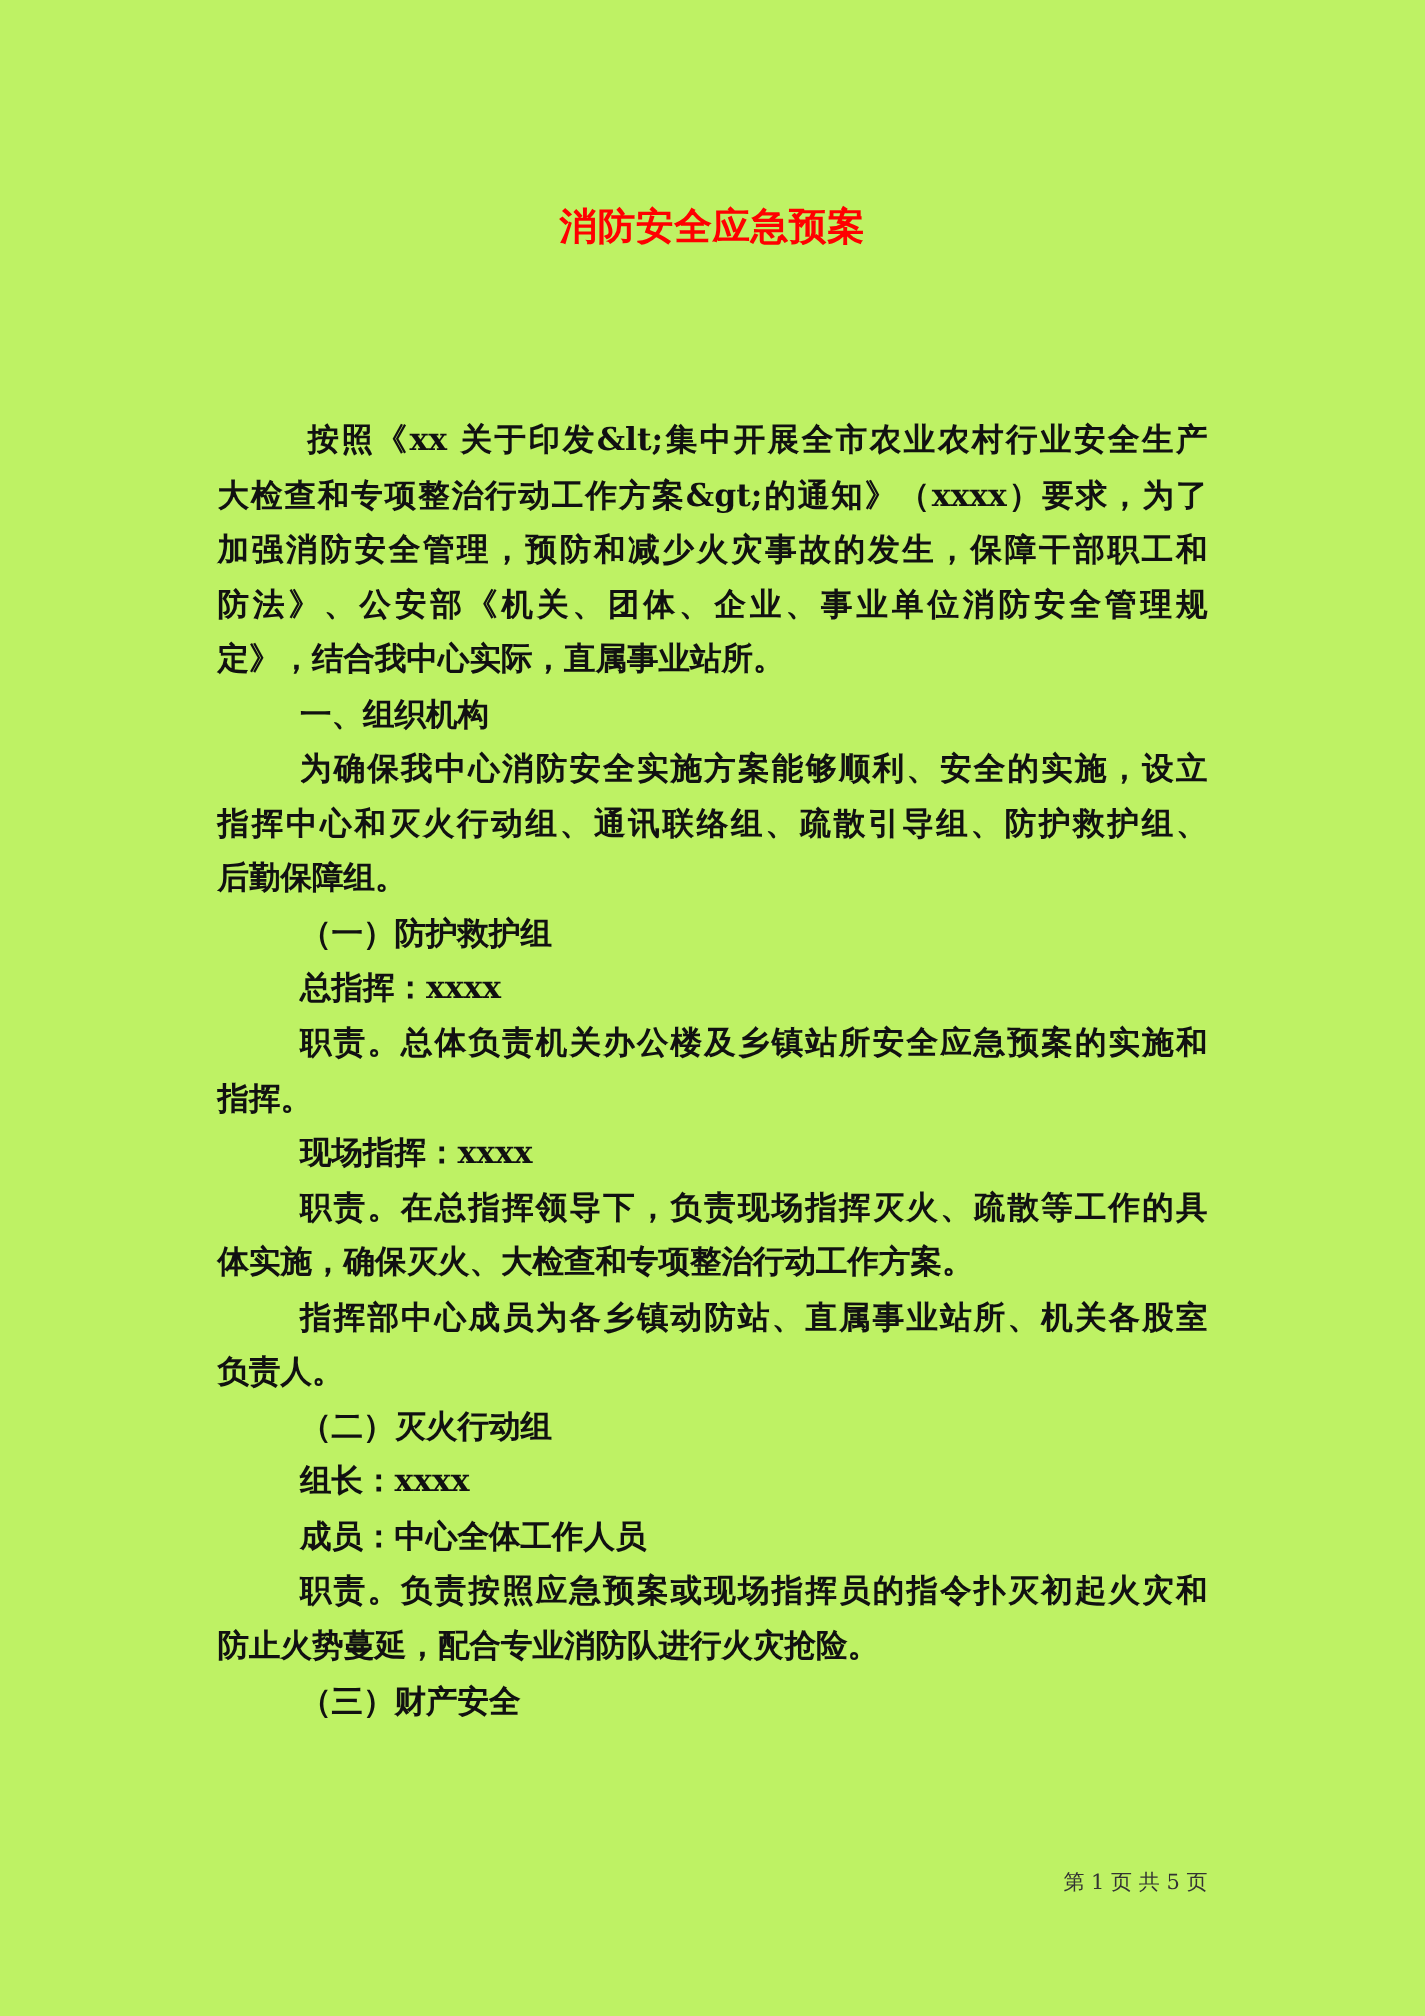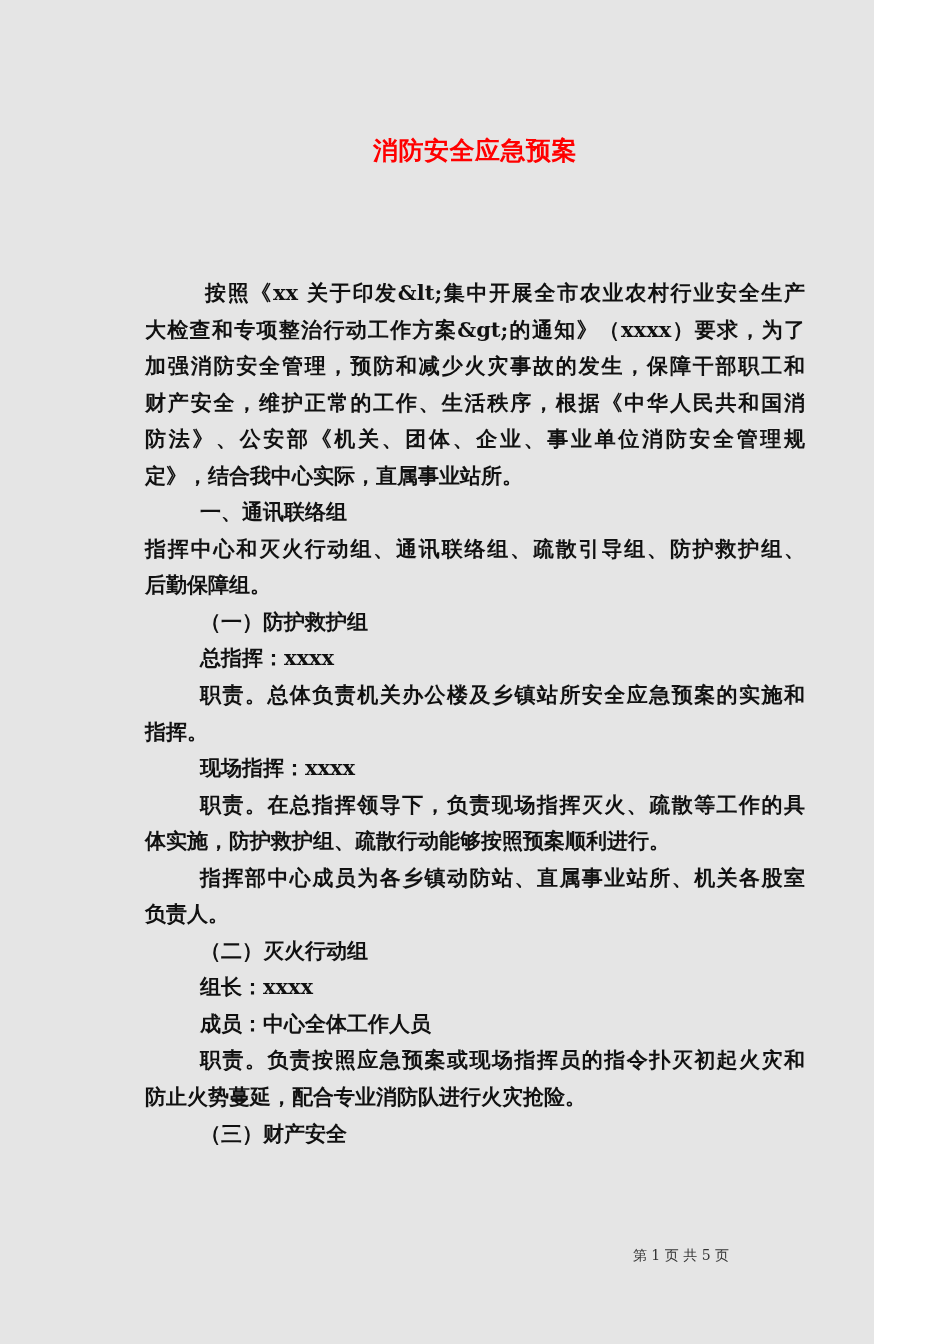--- a/index.html
+++ b/index.html
@@ -1,17 +1,17 @@
 <!DOCTYPE html>
 <html><head>
   <meta charset="utf-8">
   <style>
     html, body { margin: 0; padding: 0; background: #ffffff; }
     body { width: 950px; height: 1344px; position: relative; overflow: hidden; }
-    .page { position: absolute; left: 0; top: 0; width: 874px; height: 1344px; background: #e5e5e5; }
+    .page { position: absolute; left: 0; top: 0; width: 950px; height: 1344px; background: #bef264; }
     .title {
       position: absolute; left: 0; width: 950px; top: 134px; height: 34px;
       text-align: center; font-family: "DejaVu Serif", serif; font-weight: bold;
       font-size: 25px; line-height: 34px; color: #ff0000; letter-spacing: 0.5px;
     }
     .body {
       position: absolute; left: 145px; width: 660px; top: 275px;
       font-family: "DejaVu Serif", "Liberation Serif", serif;
       font-size: 21px; line-height: 36.56px; color: #111111; font-weight: bold;
     }
@@ -31,30 +31,30 @@
 <div class="page">
 
   <div class="title" style="color: rgb(255, 0, 0);">消防安全应急预案</div>
 
   <div class="body">
 
     <div>
       <div class="line full ind60">按照《xx 关于印发&amp;lt;集中开展全市农业农村行业安全生产</div>
       <div class="line full">大检查和专项整治行动工作方案&amp;gt;的通知》（xxxx）要求，为了</div>
       <div class="line full">加强消防安全管理，预防和减少火灾事故的发生，保障干部职工和</div>
-      <div class="line full">财产安全，维护正常的工作、生活秩序，根据《中华人民共和国消</div>
       <div class="line full">防法》、公安部《机关、团体、企业、事业单位消防安全管理规</div>
       <div class="line">定》，结合我中心实际，直属事业站所。</div>
     </div>
 
     <div>
-      <div class="line ind55">一、通讯联络组</div>
+      <div class="line ind55">一、组织机构</div>
     </div>
 
     <div>
+      <div class="line full ind55">为确保我中心消防安全实施方案能够顺利、安全的实施，设立</div>
       <div class="line full">指挥中心和灭火行动组、通讯联络组、疏散引导组、防护救护组、</div>
       <div class="line">后勤保障组。</div>
     </div>
 
     <div>
       <div class="line ind55">（一）防护救护组</div>
     </div>
 
     <div>
       <div class="line ind55">总指挥：xxxx</div>
@@ -64,21 +64,21 @@
       <div class="line full ind55">职责。总体负责机关办公楼及乡镇站所安全应急预案的实施和</div>
       <div class="line">指挥。</div>
     </div>
 
     <div>
       <div class="line ind55">现场指挥：xxxx</div>
     </div>
 
     <div>
       <div class="line full ind55">职责。在总指挥领导下，负责现场指挥灭火、疏散等工作的具</div>
-      <div class="line">体实施，防护救护组、疏散行动能够按照预案顺利进行。</div>
+      <div class="line">体实施，确保灭火、大检查和专项整治行动工作方案。</div>
     </div>
 
     <div>
       <div class="line full ind55">指挥部中心成员为各乡镇动防站、直属事业站所、机关各股室</div>
       <div class="line">负责人。</div>
     </div>
 
     <div>
       <div class="line ind55">（二）灭火行动组</div>
     </div>

